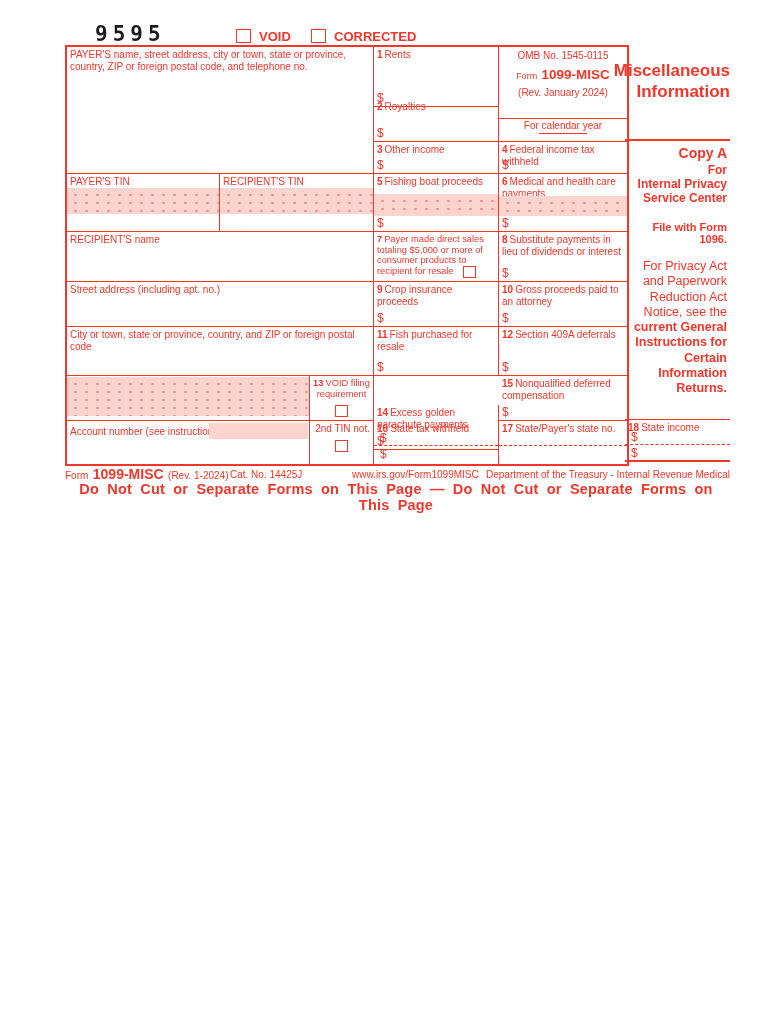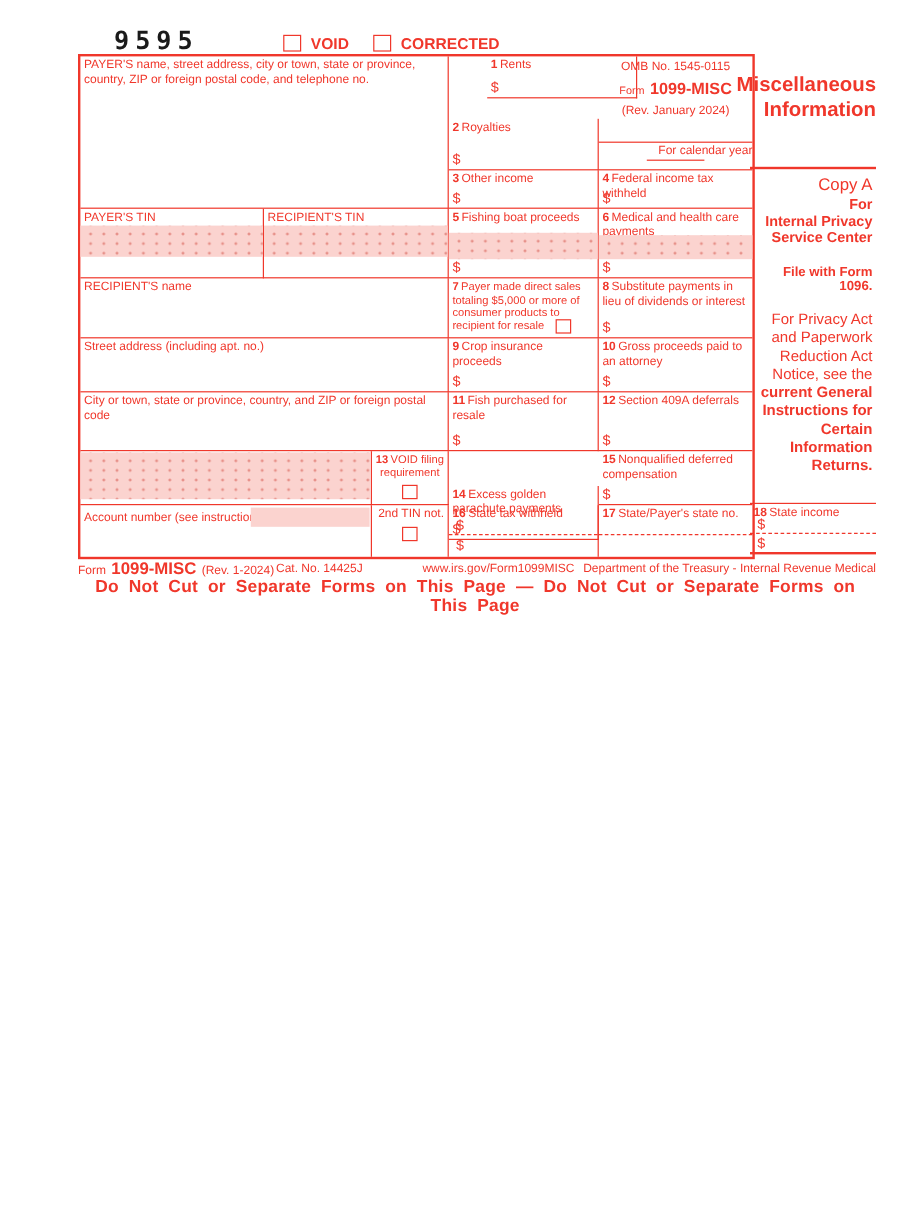--- a/index.html
+++ b/index.html
@@ -49,40 +49,40 @@
     <span style="display:block;">Miscellaneous</span>
     <span style="display:block;">Information</span>
   </div>
 
   <div id="form-main">
 
     <div class="cell br bb" style="left:0;top:0;width:307px;height:127px;">
       <div class="lbl">PAYER'S name, street address, city or town, state or province, country, ZIP or foreign postal code, and telephone no.</div>
     </div>
 
-    <div class="cell br bb" style="left:307px;top:0;width:125px;height:35px;margin-left:32px;">
+    <div class="cell br bb" style="left:307px;top:0;width:125px;height:60px;">
       <div class="lbl"><b>1</b><span>Rents</span></div>
       <div class="dollar">$</div>
     </div>
 
     <div class="cell br bb" style="left:307px;top:52px;width:125px;height:43px;">
       <div class="lbl"><b>2</b><span>Royalties</span></div>
       <div class="dollar">$</div>
     </div>
 
     <div class="cell bb ctr" style="left:432px;top:0;width:128px;height:72px;">
       <div class="small" style="margin-top:3px;">OMB No. 1545-0115</div>
       <div style="margin-top:4px;">
         <span class="tiny">Form</span>
         <span class="bignum">1099-MISC</span>
       </div>
       <div class="small" style="margin-top:4px;">(Rev. January 2024)</div>
     </div>
     <div class="cell bb ctr" style="left:432px;top:72px;width:128px;height:23px;">
-      <div class="small" style="padding-top:1px;text-align:right;">For calendar year</div>
+      <div class="small" style="padding-top:1px;">For calendar year</div>
       <div style="margin:2px auto 0;width:48px;border-bottom:1.6px solid var(--red);"></div>
     </div>
 
     <div class="cell br bb" style="left:307px;top:95px;width:125px;height:32px;">
       <div class="lbl"><b>3</b><span>Other income</span></div>
       <div class="dollar">$</div>
     </div>
     <div class="cell bb" style="left:432px;top:95px;width:128px;height:32px;">
       <div class="lbl"><b>4</b><span>Federal income tax withheld</span></div>
       <div class="dollar">$</div>
@@ -175,21 +175,21 @@
       <div class="dashed" style="top:24px;"></div>
       <div class="abs" style="left:6px;top:26px;font-size:12px;">$</div>
     </div>
     <div class="cell" style="left:432px;top:374px;width:128px;height:43px;">
       <div class="lbl"><b>17</b><span>State/Payer's state no.</span></div>
       <div class="dashed" style="top:24px;"></div>
     </div>
   </div>
 
   <div class="abs rt" style="left:625px;top:139px;width:105px;height:280px;border-top:2px solid var(--red);box-sizing:border-box;padding:4px 3px 0 2px;">
-    <div style="font-size:14px;font-weight:normal;">Copy A</div>
+    <div style="font-size:14px;font-weight:bold;">Copy A</div>
     <div style="font-size:12px;font-weight:bold;margin-top:2px;">For</div>
     <div style="font-size:12px;font-weight:bold;">Internal Privacy</div>
     <div style="font-size:12px;font-weight:bold;">Service Center</div>
     <div style="font-size:11px;font-weight:bold;margin-top:16px;">File with Form 1096.</div>
     <div style="font-size:12.5px;line-height:1.22;margin-top:14px;">
       <span>For Privacy Act and Paperwork Reduction Act Notice, see the </span><span style="font-weight:bold;">current General Instructions for Certain Information Returns.</span>
     </div>
   </div>
 
   <div class="cell" style="left:625px;top:419px;width:105px;height:43px;border-top:1.5px solid var(--red);border-bottom:2px solid var(--red);">

